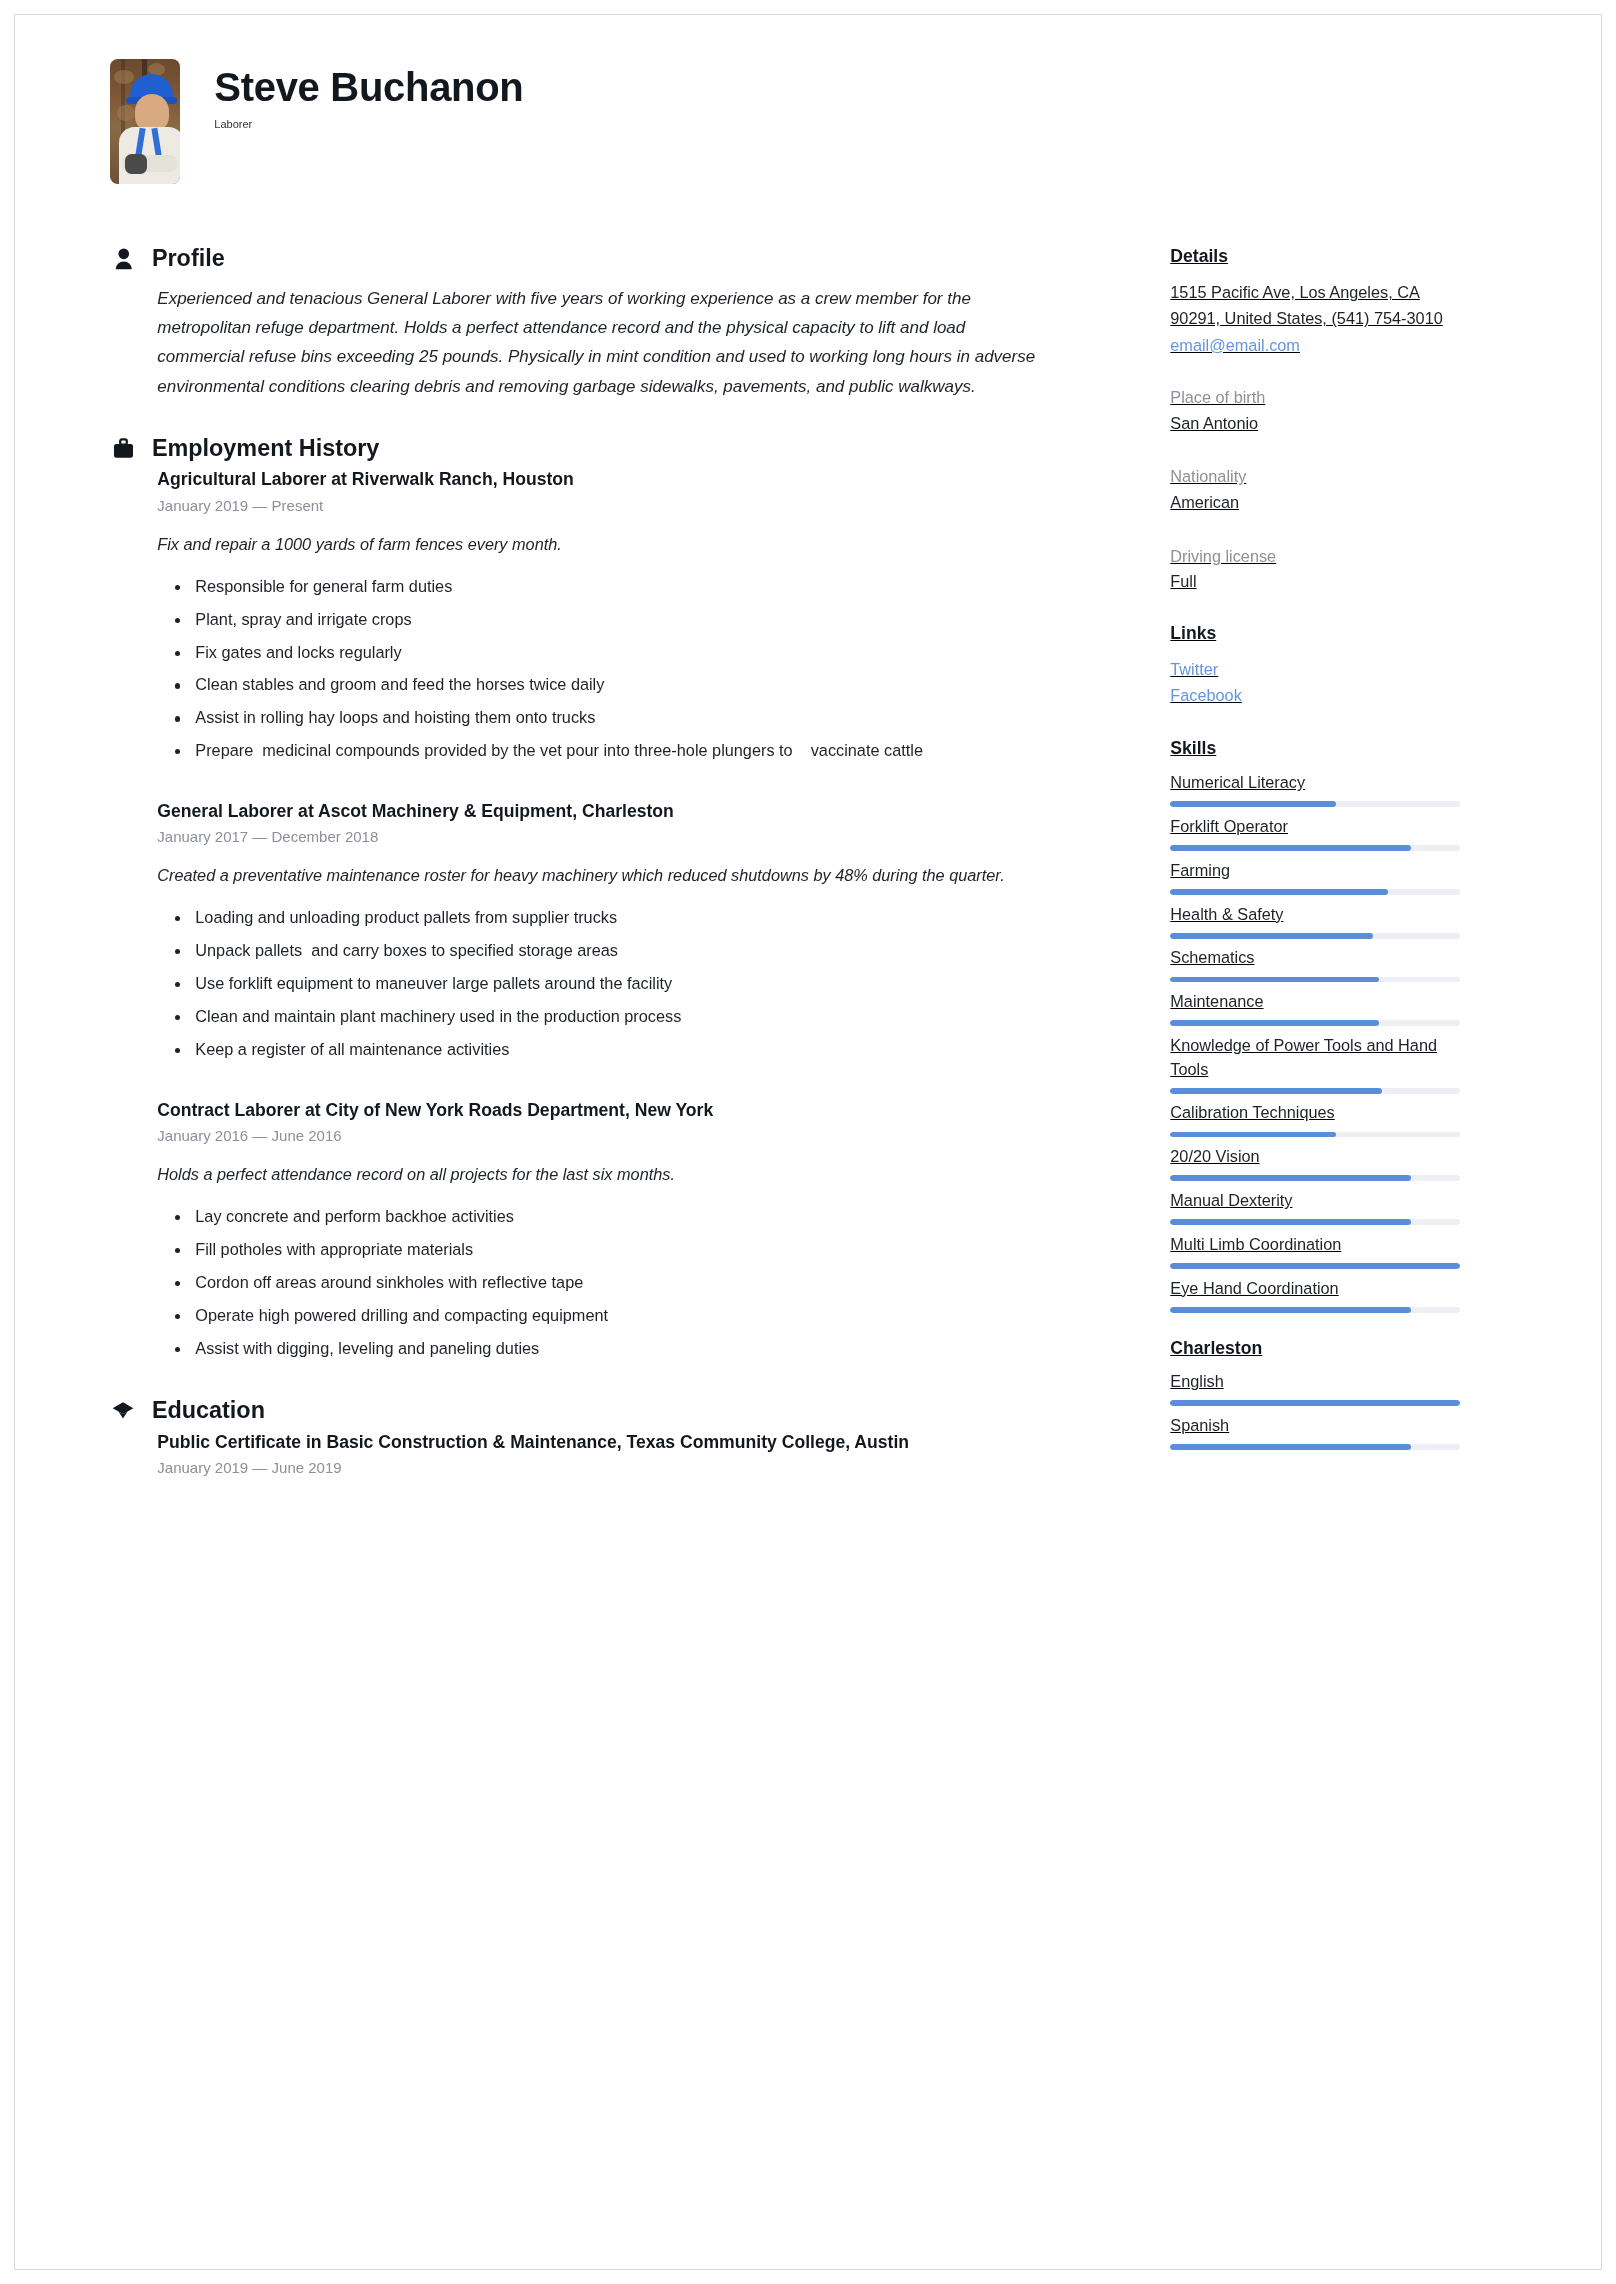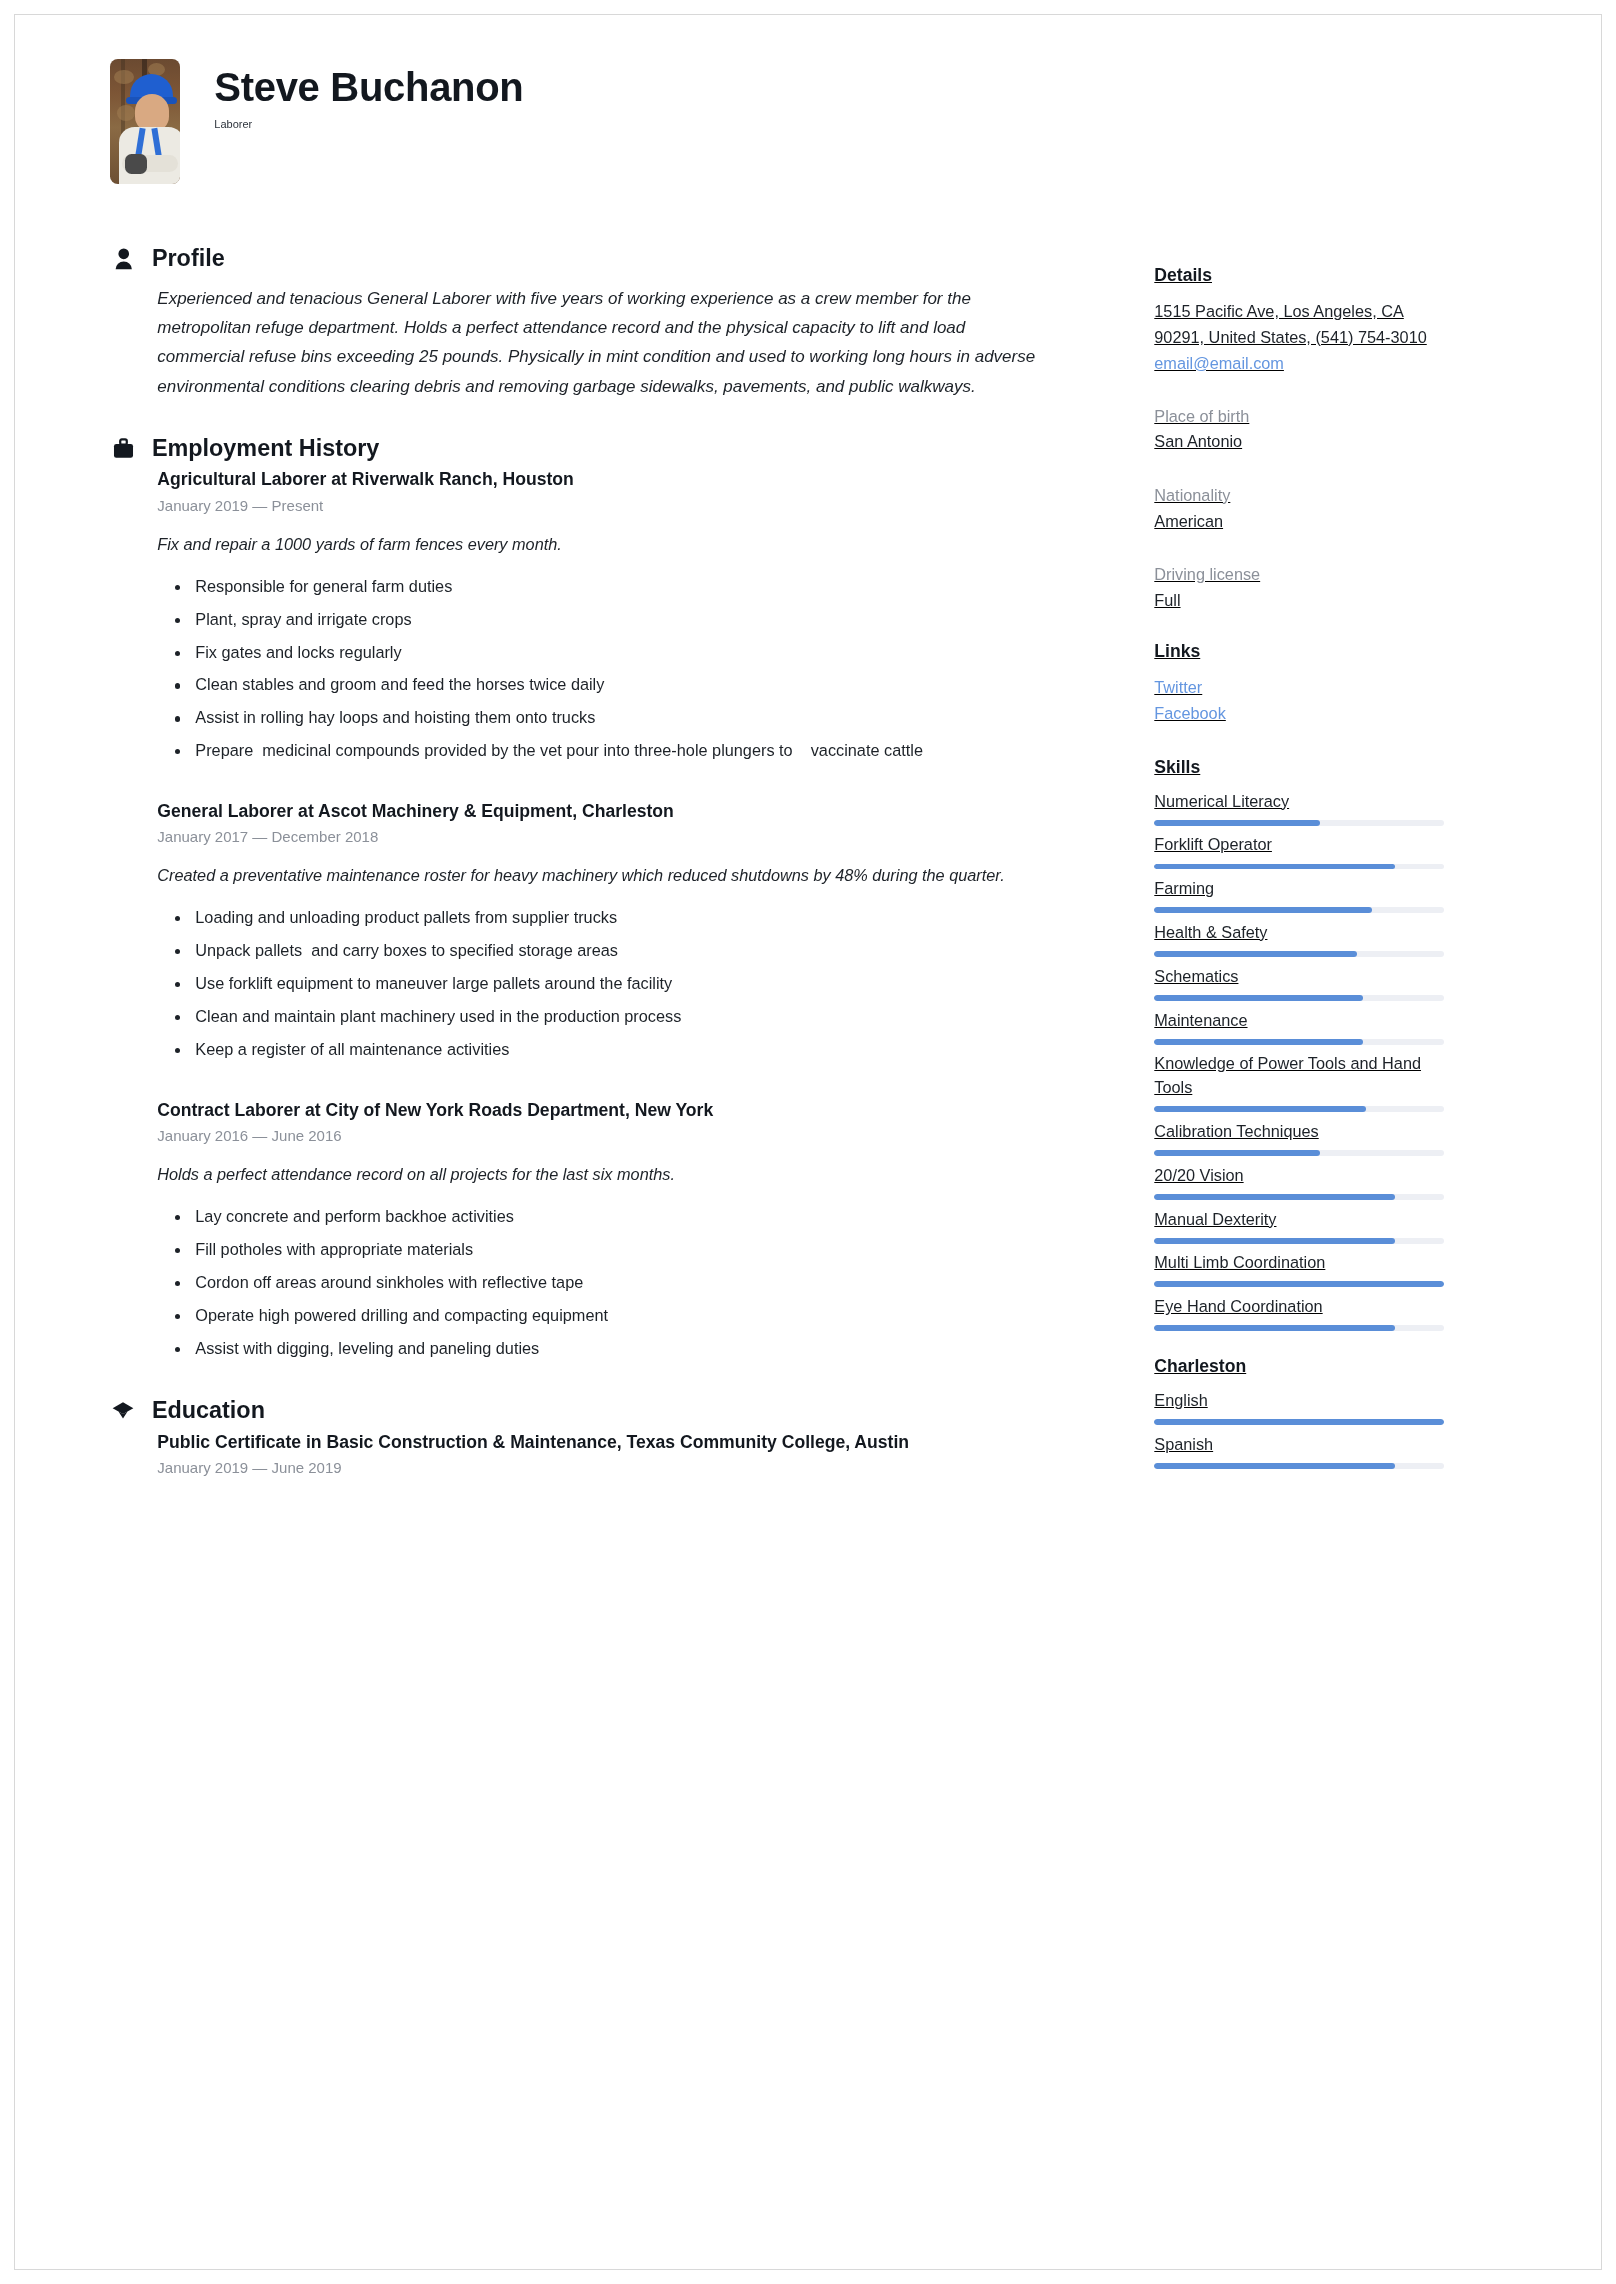--- a/index.html
+++ b/index.html
@@ -21,21 +21,21 @@
   .photo .strapL{position:absolute;left:27px;top:69px;width:5.9px;height:34px;background:#2f6fd6;transform:rotate(9deg);}
   .photo .strapR{position:absolute;left:44px;top:69px;width:5.9px;height:34px;background:#2f6fd6;transform:rotate(-9deg);}
   .photo .arm{position:absolute;left:11.7px;top:96px;width:56px;height:17px;background:#e4e1d8;border-radius:9px;}
   .photo .glove{position:absolute;left:14.3px;top:95px;width:22px;height:19.5px;background:#4a4a4a;border-radius:6.5px;}
 
   .name-wrap{padding-top:7.8px;}
   .name{font-size:40px;font-weight:700;color:#13181f;letter-spacing:-0.3px;line-height:1;margin:0 0 11.7px 0;}
   .job-title{font-size:11px;color:#2e343c;font-weight:400;line-height:1;}
 
   
-  .columns{display:flex;gap:0;align-items:flex-end;}
+  .columns{display:flex;gap:16px;align-items:flex-start;}
   .main{width:944px;flex:0 0 auto;}
   .side{width:390px;flex:0 0 auto;padding-left:100px;box-sizing:border-box;text-decoration:underline;}
 
   .sec-head{display:flex;align-items:center;gap:15.6px;margin:0 0 6.5px 0;}
   .sec-icon{width:26px;height:26px;flex:0 0 auto;display:flex;align-items:center;justify-content:center;color:#13181f;}
   .sec-icon svg{display:block;}
   .sec-title{font-size:23.4px;font-weight:700;color:#13181f;line-height:1.1;}
 
   .profile-text{font-size:17px;line-height:1.72;color:#1d2228;font-style:italic;margin:11.7px 0 0 47px;max-width:897px;}
 

